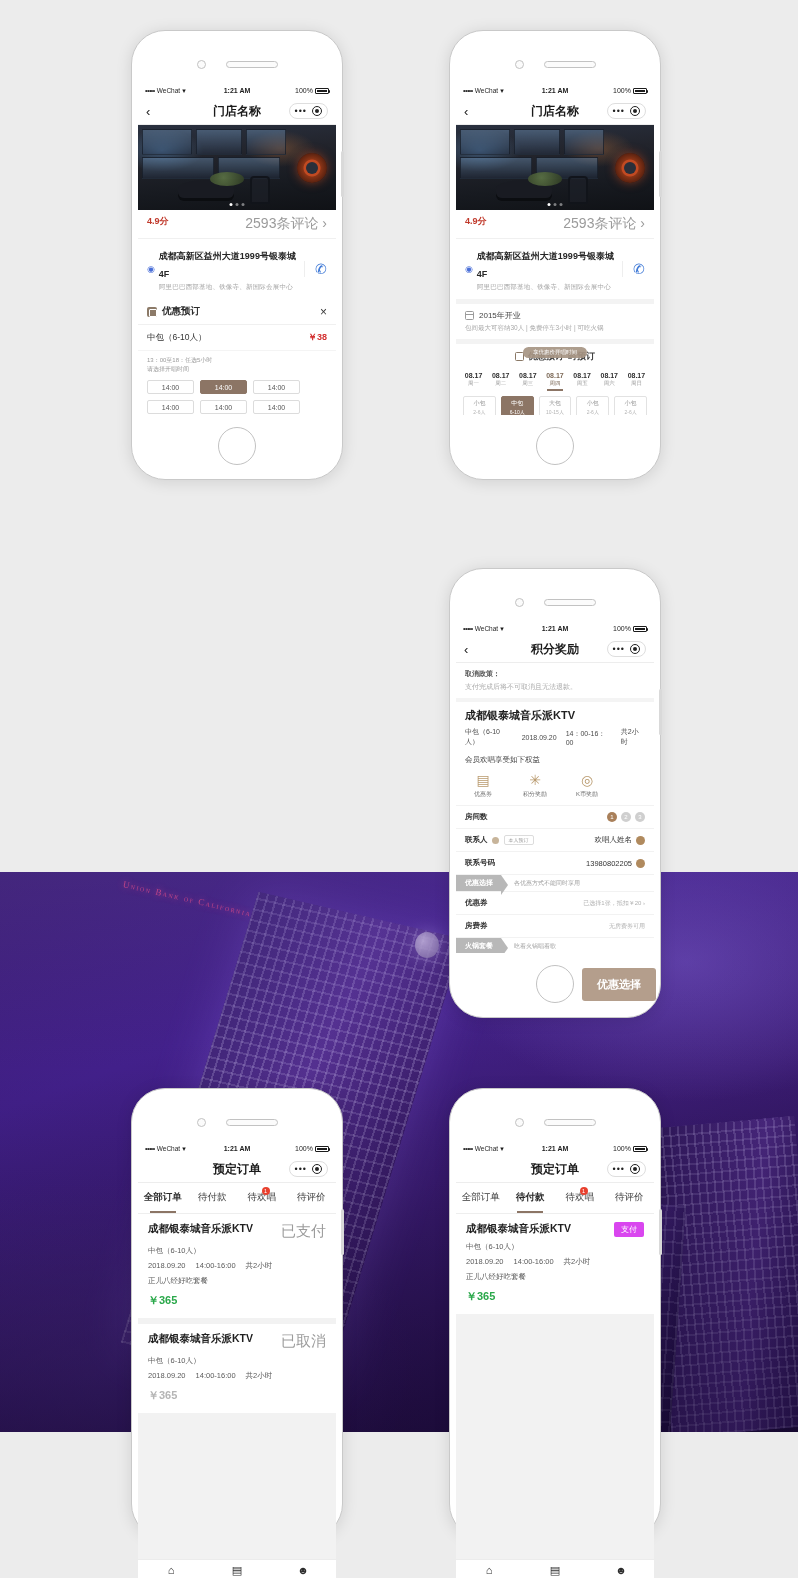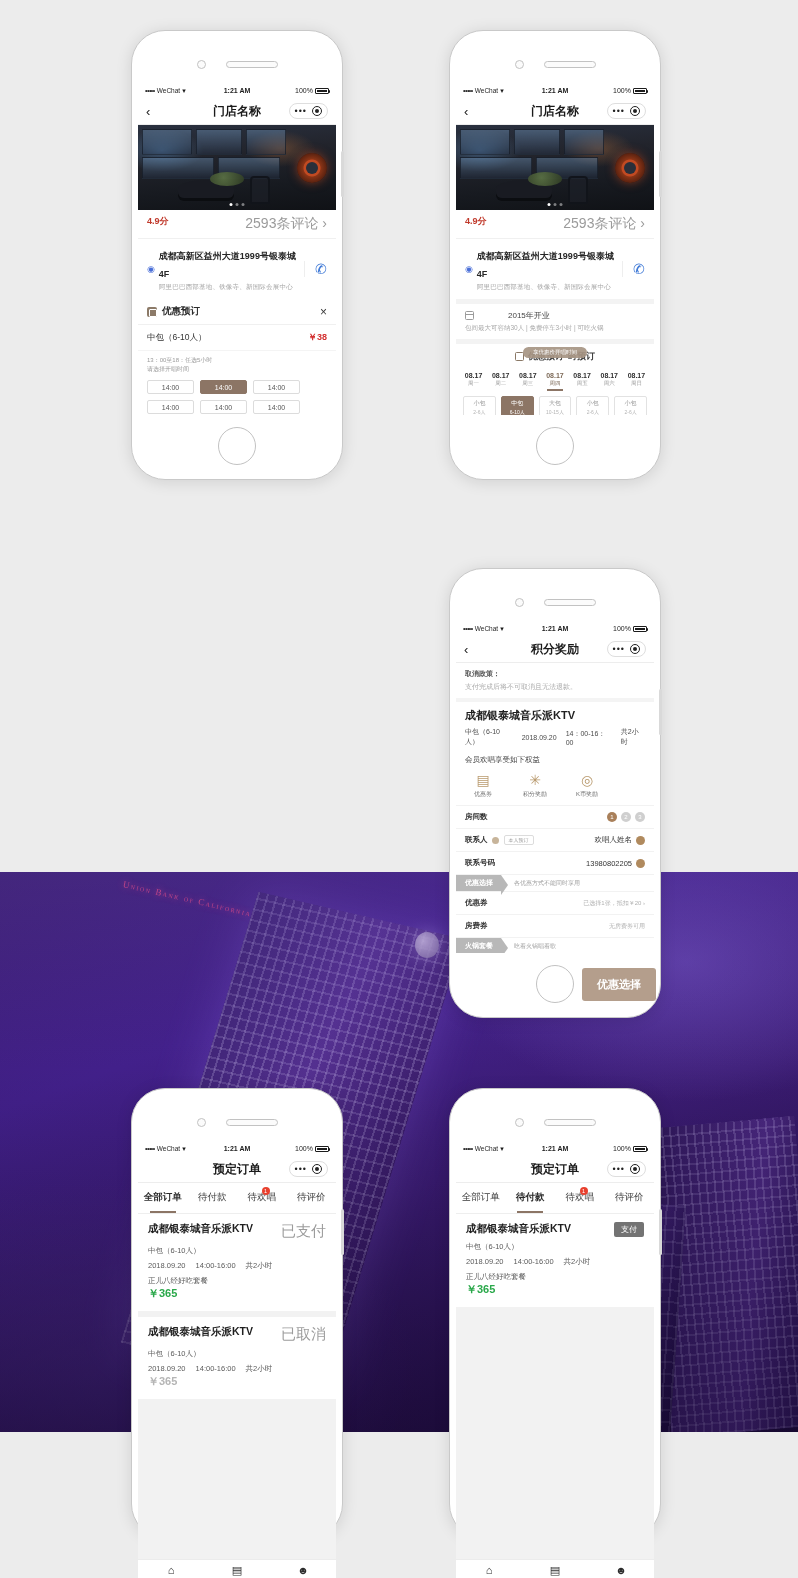--- a/index.html
+++ b/index.html
@@ -212,21 +212,21 @@
     display:flex; align-items:center; justify-content:center;
     font-size:7px; color:#555; background:#fff;
   }
   .slot.sel{ background:#8c7565; border-color:#8c7565; color:#fff;}
 
   
   .sep{ height:5px; background:#f3f3f3; }
   .open-row{ padding:6px 9px 3px; display:flex; align-items:center;}
   .open-ic{ width:9px;height:9px;border:1px solid #9b9b9b;border-radius:1.5px;margin-right:5px;position:relative;}
   .open-ic::before{content:"";position:absolute;left:-1px;top:1.5px;right:-1px;height:1px;background:#9b9b9b;}
-  .open-txt{ font-size:8px; color:#444;margin-left:29px;}
+  .open-txt{ font-size:8px; color:#444;}
   .open-sub{ padding:0 9px 6px; font-size:6.5px; color:#a8a8a8;}
   .promo-bar{ display:flex; align-items:center; justify-content:center; gap:4px; padding:6px 0 4px; position:relative;}
   .promo-bar .pi{ width:9px;height:9px;border:1px solid #8a7866;border-radius:1.5px;}
   .promo-txt{ font-size:9px; font-weight:bold; color:#3a3a3a;}
   .promo-pill{
     position:absolute; left:50%; transform:translateX(-50%); top:3px;
     background:#a79584; color:#fff; border-radius:8px; font-size:5.5px;
     padding:2px 10px; opacity:.92; white-space:nowrap;
   }
   .date-row{ display:flex; padding:2px 4px 0;}
@@ -295,24 +295,24 @@
   .tab.act{ color:#2a2a2a; font-weight:bold;}
   .tab.act::after{ content:""; position:absolute; left:24%; right:24%; bottom:0; height:2px; background:#8c7565;}
   .tab .dot{
     position:absolute; top:4px; right:17px; width:8px;height:8px;border-radius:50%;
     background:#e8402e; color:#fff; font-size:5.5px; display:flex; align-items:center; justify-content:center;
   }
   .order{ background:#fff; padding:8px 10px 10px; border-bottom:6px solid #f2f2f2;}
   .order-h{ display:flex; align-items:flex-start;}
   .order-t{ font-size:10.5px; font-weight:bold; color:#1f1f1f;}
   .order-s{ margin-left:auto; font-size:15px; color:#9c9c9c;}
-  .order-s.btn{ background:#737373; color:#fff; font-size:8px; padding:2px 7px; border-radius:2px;}
+  .order-s.btn{ background:#d946ef; color:#fff; font-size:8px; padding:2px 7px; border-radius:2px;}
   .order-l{ font-size:7.5px; color:#5a5a5a; margin-top:5px;}
   .order-l.row2{ display:flex; gap:10px;}
-  .order-p{ font-size:11px; font-weight:bold; color:#2aa84a;}
+  .order-p{ margin-top:7px; font-size:11px; font-weight:bold; color:#2aa84a;}
   .order-p.gray{ color:#b5b5b5;}
   .filler{ background:#f2f2f2; flex:1;}
   .tabbar{
     height:30px; background:#fff; border-top:1px solid #ececec;
     display:flex; align-items:center;
   }
   .tabitem{ flex:1; text-align:center;}
   .tabitem .ic{ font-size:11px; line-height:12px; color:#2b2b2b;}
   .tabitem .lb{ font-size:6px; color:#4a4a4a; margin-top:1px;}
   .screen-col{ display:flex; flex-direction:column; height:100%;}

